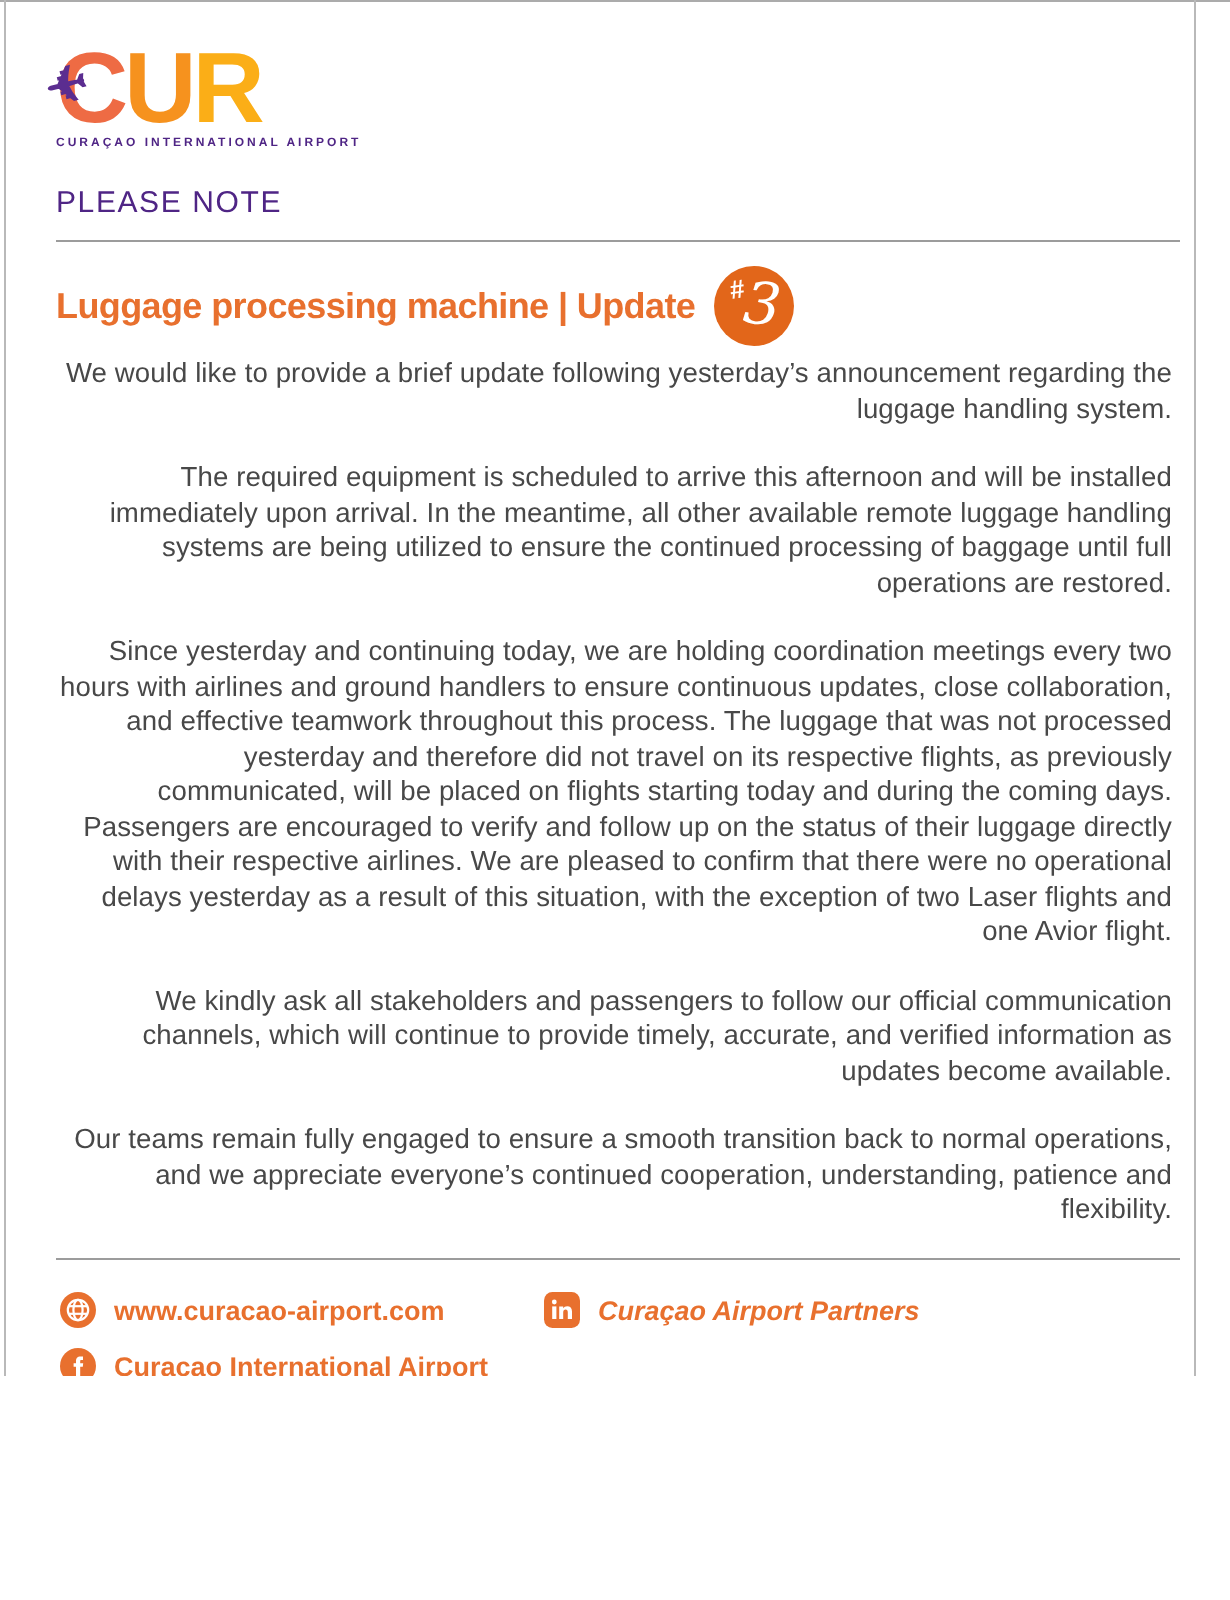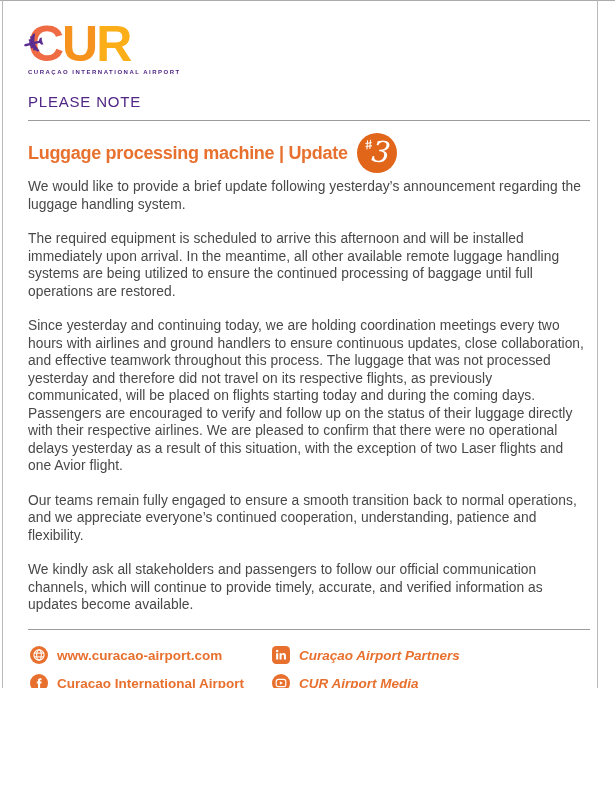--- a/index.html
+++ b/index.html
@@ -48,21 +48,21 @@
     transform:rotate(-8deg);
   }
   .badge-num{
     position:absolute;left:15px;top:2px;font-size:29px;color:#ffffff;
     font-family:"DejaVu Serif",serif;font-style:italic;transform:rotate(6deg);
   }
 
   
   .body-copy{
     position:absolute;left:28px;top:178px;width:558px;
-    font-size:13.8px;line-height:17.5px;color:#484848;letter-spacing:.05px;
+    font-size:13.8px;line-height:17.5px;color:#484848;letter-spacing:.05px;text-align:right;
   }
   .body-copy p{margin:0 0 17px 0;}
 
   
   .footer-links{position:absolute;left:30px;top:646px;width:560px;}
   .link-col{position:absolute;top:0;}
   .link-col-1{left:0;}
   .link-col-2{left:242px;font-style:italic;}
   .link-row{display:flex;align-items:center;gap:9px;height:18px;margin-bottom:10px;cursor:pointer;}
   .link-label{font-size:13.5px;font-weight:700;color:#E8702E;white-space:nowrap;}
@@ -97,22 +97,22 @@
     <div class="badge">
       <span class="badge-hash">#</span>
       <span class="badge-num">3</span>
     </div>
   </div>
 
   <div class="body-copy">
     <p>We would like to provide a brief update following yesterday’s announcement regarding the luggage handling system.</p>
     <p>The required equipment is scheduled to arrive this afternoon and will be installed immediately upon arrival. In the meantime, all other available remote luggage handling systems are being utilized to ensure the continued processing of baggage until full operations are restored.</p>
     <p>Since yesterday and continuing today, we are holding coordination meetings every two hours with airlines and ground handlers to ensure continuous updates, close collaboration, and effective teamwork throughout this process. The luggage that was not processed yesterday and therefore did not travel on its respective flights, as previously communicated, will be placed on flights starting today and during the coming days. Passengers are encouraged to verify and follow up on the status of their luggage directly with their respective airlines. We are pleased to confirm that there were no operational delays yesterday as a result of this situation, with the exception of two Laser flights and one Avior flight.</p>
+    <p>We kindly ask all stakeholders and passengers to follow our official communication channels, which will continue to provide timely, accurate, and verified information as updates become available.</p>
     <p>Our teams remain fully engaged to ensure a smooth transition back to normal operations, and we appreciate everyone’s continued cooperation, understanding, patience and flexibility.</p>
-    <p>We kindly ask all stakeholders and passengers to follow our official communication channels, which will continue to provide timely, accurate, and verified information as updates become available.</p>
   </div>
 
   <div class="rule rule-2"></div>
 
   <div class="footer-links">
     <div class="link-col link-col-1">
 
       <div class="link-row">
         <svg class="sicon" viewBox="0 0 18 18">
           <circle cx="9" cy="9" r="9" fill="#E8702E"></circle>
@@ -154,28 +154,20 @@
           <rect x="0" y="0" width="18" height="18" rx="4.2" fill="#E8702E"></rect>
           <g fill="#ffffff">
             <rect x="4.1" y="7.2" width="2.1" height="6.3"></rect>
             <circle cx="5.15" cy="5" r="1.2"></circle>
             <path d="M7.6 7.2h2v.9c.4-.6 1.1-1 2-1 1.5 0 2.4.9 2.4 2.7v3.7h-2.1v-3.3c0-.9-.4-1.4-1.1-1.4-.7 0-1.2.5-1.2 1.4v3.3H7.6z"></path>
           </g>
         </svg>
         <span class="link-label">Curaçao Airport Partners</span>
       </div>
 
-      <div class="link-row">
-        <svg class="sicon" viewBox="0 0 18 18">
-          <circle cx="9" cy="9" r="9" fill="#E8702E"></circle>
-          <rect x="4.2" y="5.4" width="9.6" height="7.2" rx="2.2" fill="none" stroke="#ffffff" stroke-width="1.2"></rect>
-          <path d="M7.9 7.2l3 1.8-3 1.8z" fill="#ffffff"></path>
-        </svg>
-        <span class="link-label">CUR Airport Media</span>
-      </div>
 
     </div>
   </div>
 
   <div class="photo">
     <svg width="615" height="73" viewBox="0 0 615 73">
       <defs>
         <linearGradient id="sky" x1="0" y1="0" x2="0" y2="1">
           <stop offset="0" stop-color="#f7f8f6"></stop>
           <stop offset="1" stop-color="#e7eae8"></stop>

